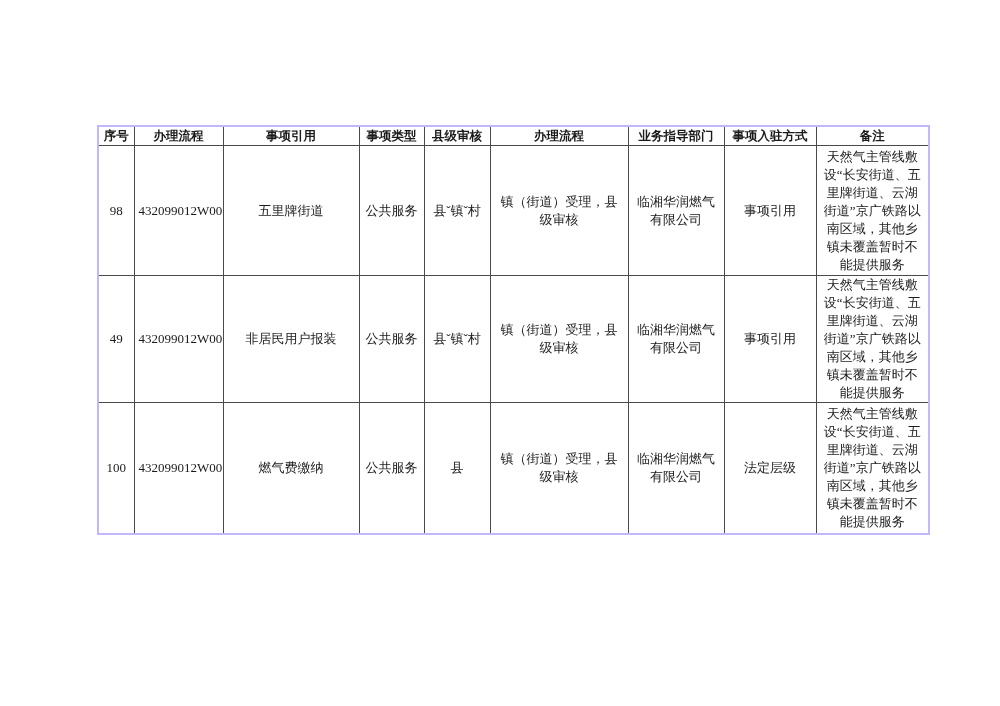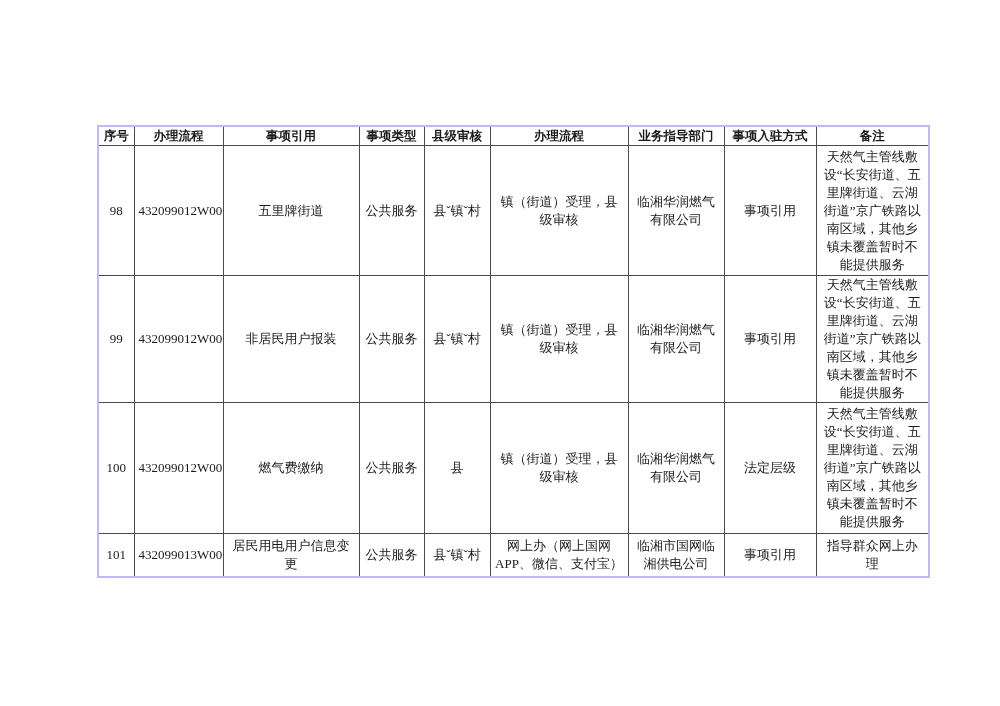--- a/index.html
+++ b/index.html
@@ -79,47 +79,36 @@
         <td class="code">432099012W00</td>
         <td>五里牌街道</td>
         <td>公共服务</td>
         <td>县ˇ镇ˇ村</td>
         <td>镇（街道）受理，县级审核</td>
         <td>临湘华润燃气有限公司</td>
         <td>事项引用</td>
         <td class="remark">天然气主管线敷设“长安街道、五里牌街道、云湖街道”京广铁路以南区域，其他乡镇未覆盖暂时不能提供服务</td>
       </tr>
       <tr class="r1">
-        <td>99</td>
+        <td>49</td>
         <td class="code">432099012W00</td>
         <td>非居民用户报装</td>
         <td>公共服务</td>
         <td>县ˇ镇ˇ村</td>
         <td>镇（街道）受理，县级审核</td>
         <td>临湘华润燃气有限公司</td>
         <td>事项引用</td>
         <td class="remark">天然气主管线敷设“长安街道、五里牌街道、云湖街道”京广铁路以南区域，其他乡镇未覆盖暂时不能提供服务</td>
       </tr>
       <tr class="r2">
         <td>100</td>
         <td class="code">432099012W00</td>
         <td>燃气费缴纳</td>
         <td>公共服务</td>
         <td>县</td>
         <td>镇（街道）受理，县级审核</td>
         <td>临湘华润燃气有限公司</td>
         <td>法定层级</td>
         <td class="remark">天然气主管线敷设“长安街道、五里牌街道、云湖街道”京广铁路以南区域，其他乡镇未覆盖暂时不能提供服务</td>
       </tr>
-      <tr class="r3">
-        <td>101</td>
-        <td class="code">432099013W00</td>
-        <td>居民用电用户信息变更</td>
-        <td>公共服务</td>
-        <td>县ˇ镇ˇ村</td>
-        <td>网上办（网上国网 APP、微信、支付宝）</td>
-        <td>临湘市国网临湘供电公司</td>
-        <td>事项引用</td>
-        <td class="remark">指导群众网上办理</td>
-      </tr>
     </tbody>
   </table>
 </div>
 
 </body></html>

